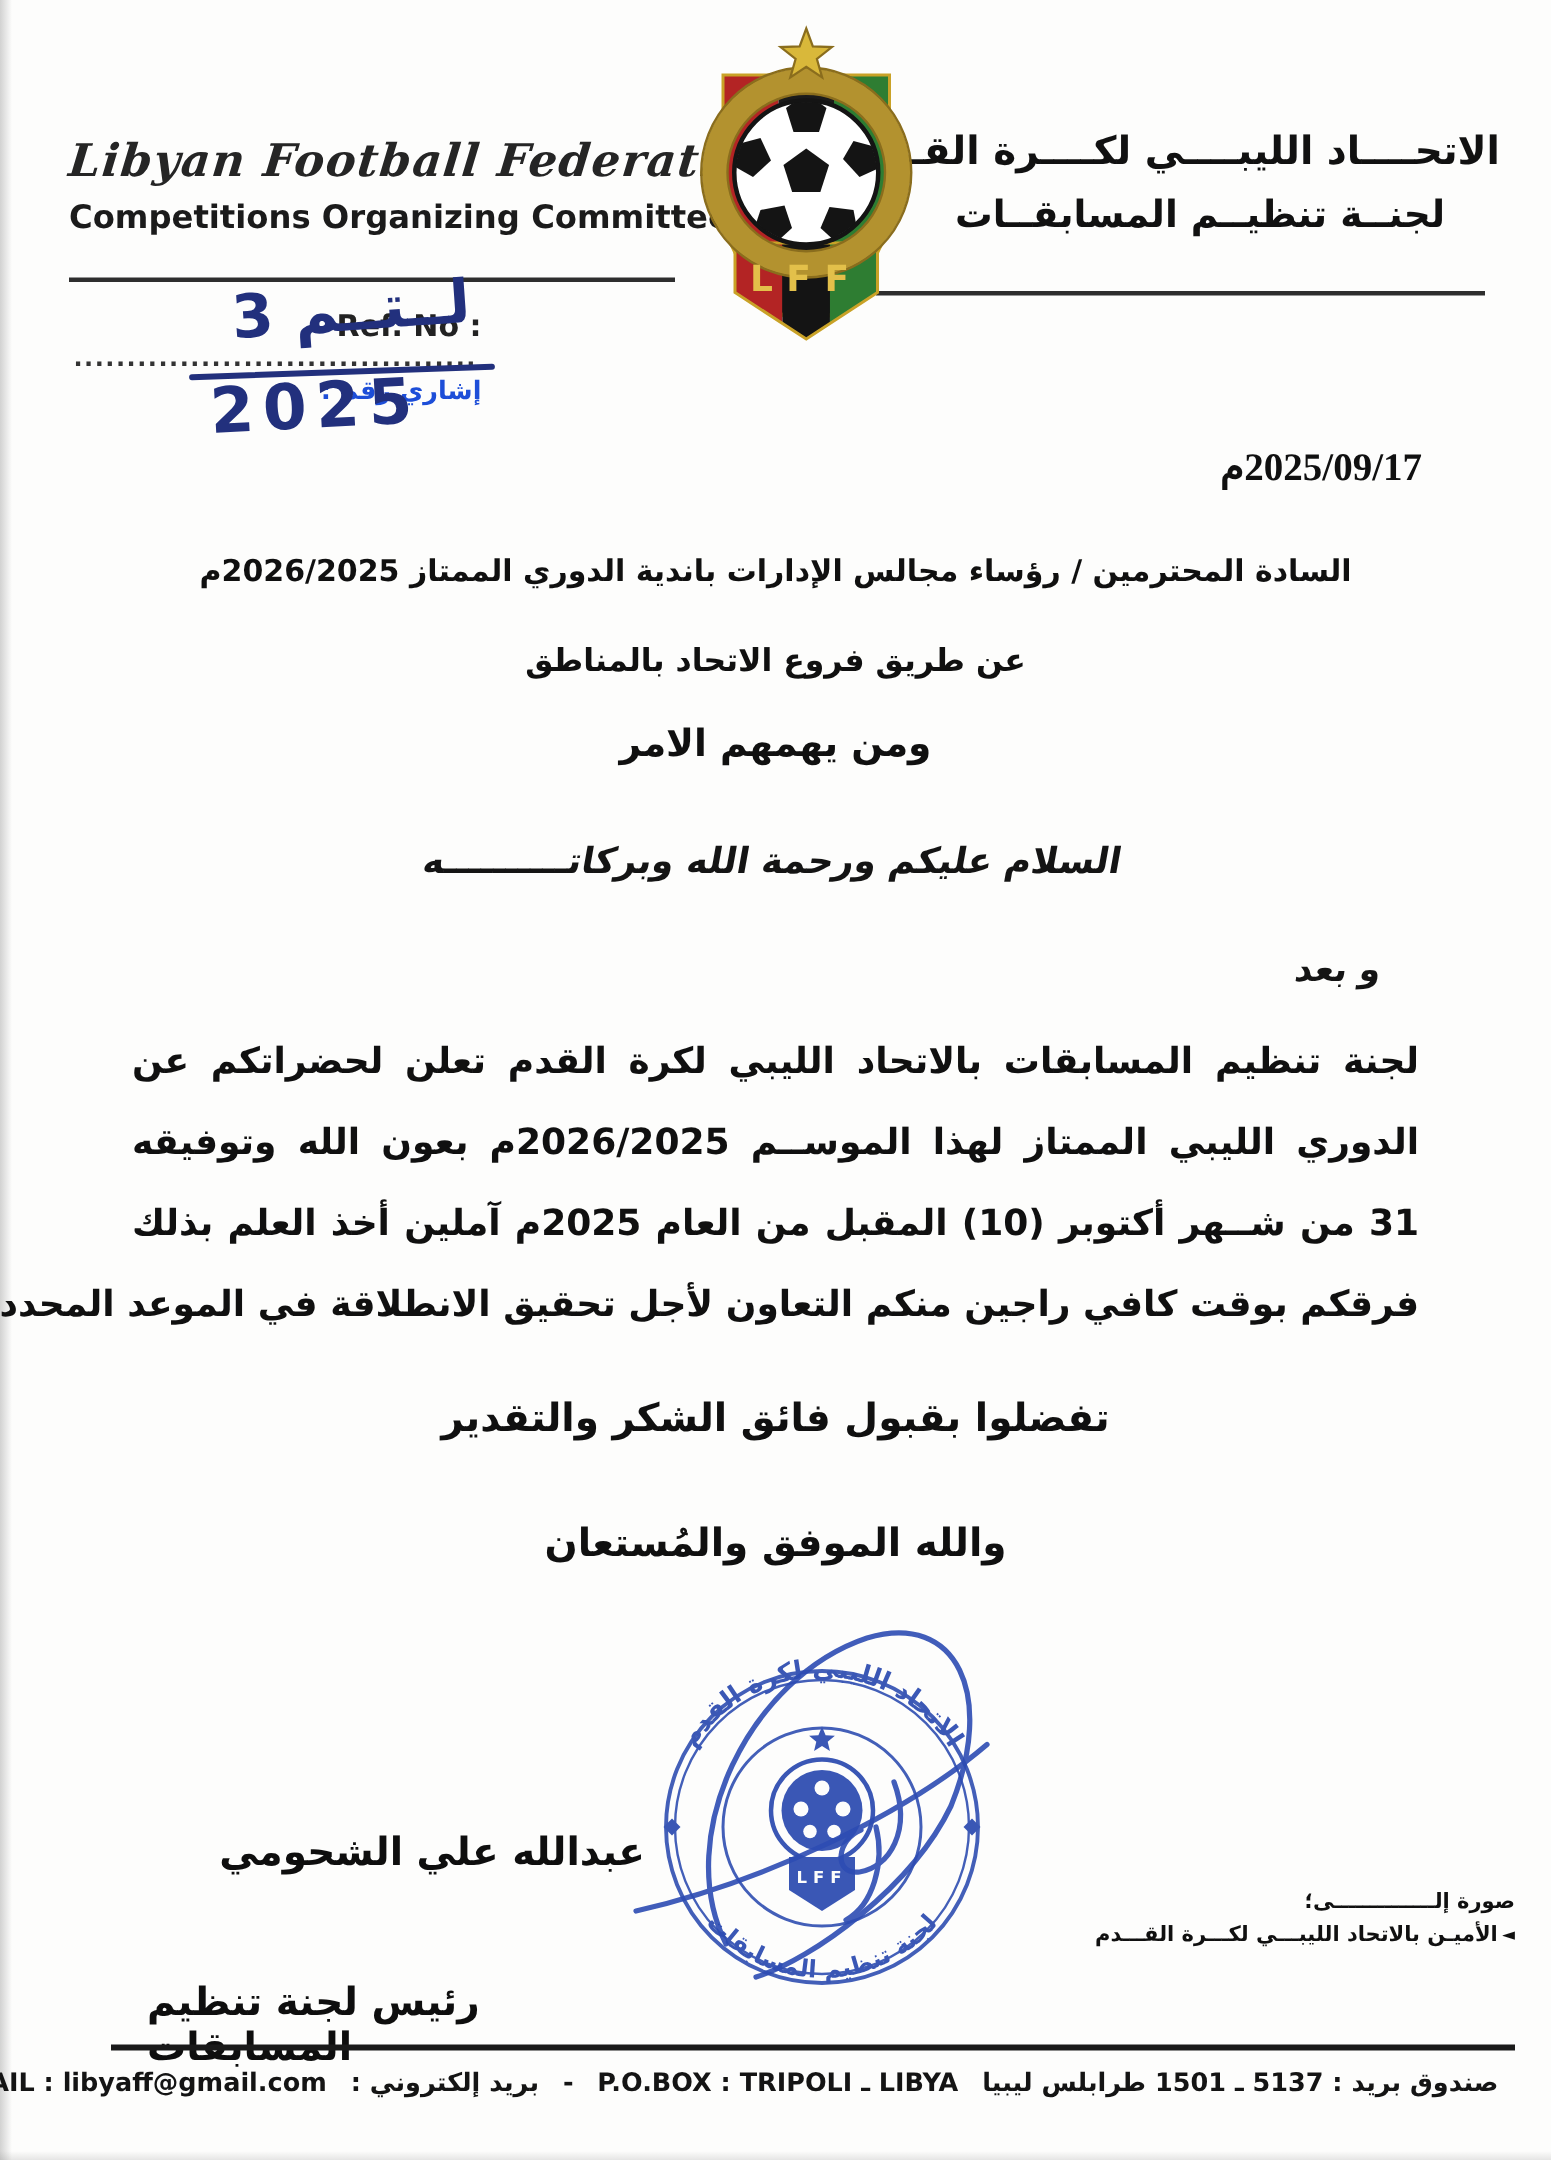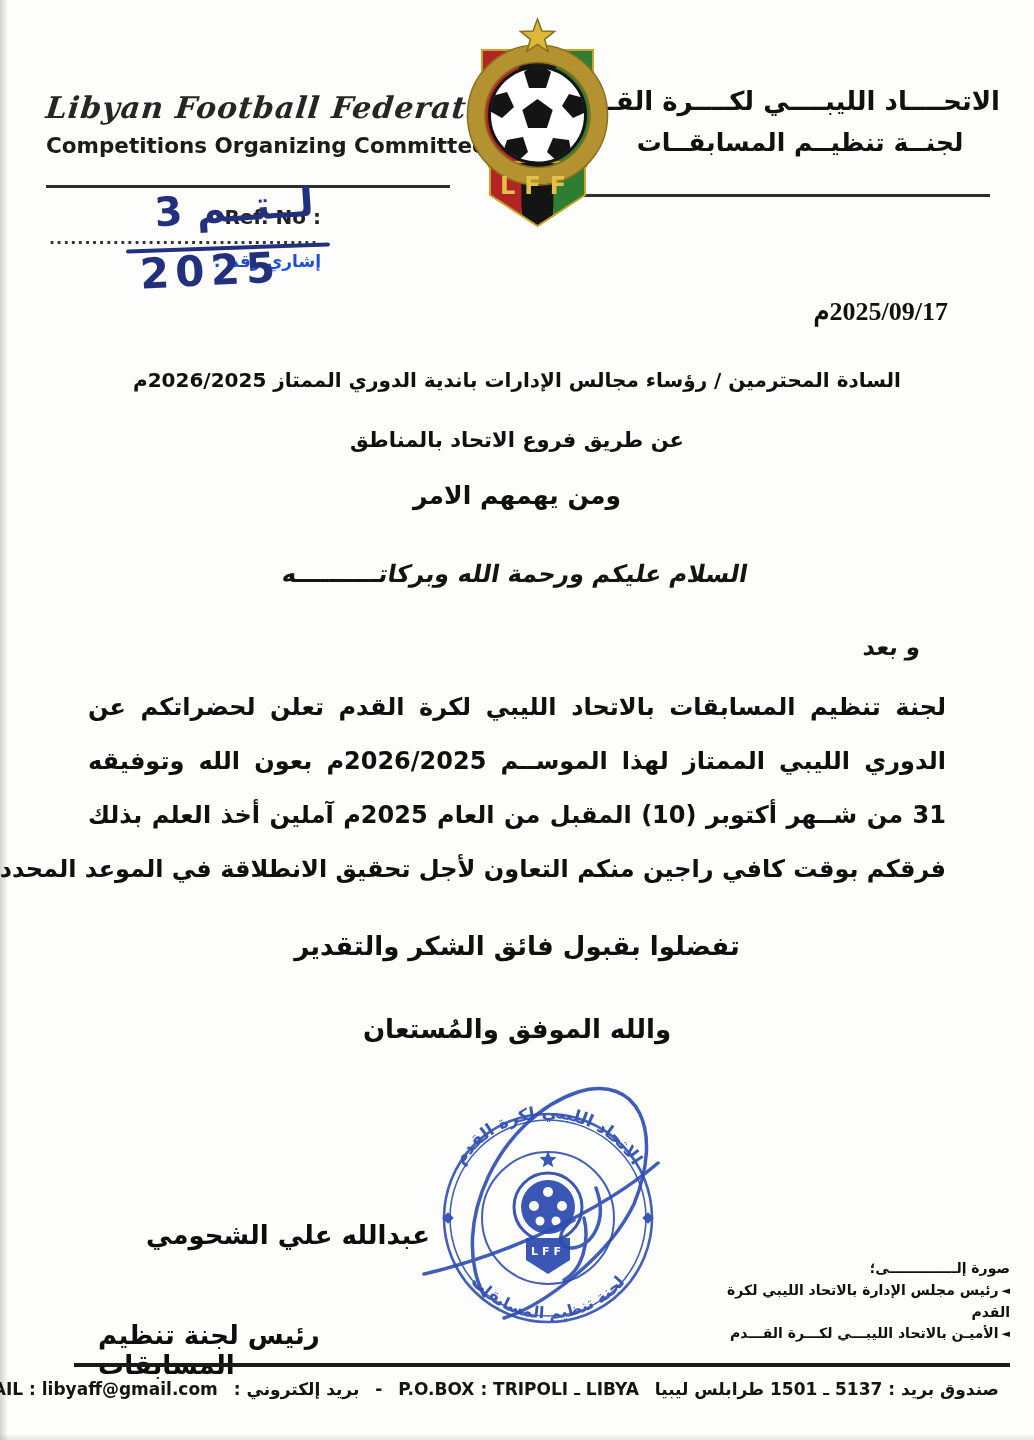--- a/index.html
+++ b/index.html
@@ -216,23 +216,20 @@
       <path d="M 196 158 C 202 182 194 210 176 220"></path>
     </g>
   </svg>
 
   <div class="sig-name">عبدالله علي الشحومي</div>
   <div class="sig-title">رئيس لجنة تنظيم المسابقات</div>
 
   <div class="cc">
     <div class="cc-head">صورة إلــــــــــــــى؛</div>
     <div class="cc-item">
-      <span class="bullet">◄</span><span class="cc-text">رئيس مجلس الإدارة بالاتحاد الليبي لكرة القدم</span>
-    </div>
-    <div class="cc-item">
       <span class="bullet">◄</span><span class="cc-text">الأميـن بالاتحاد الليبـــي لكـــرة القـــدم</span>
     </div>
   </div>
 
   <div class="footer-rule"></div>
   <div class="footer">
     <span>صندوق بريد : 5137 ـ 1501 طرابلس ليبيا</span>
     <span dir="ltr">P.O.BOX : TRIPOLI ـ LIBYA</span>
     <span>-</span>
     <span>بريد إلكتروني :</span>

